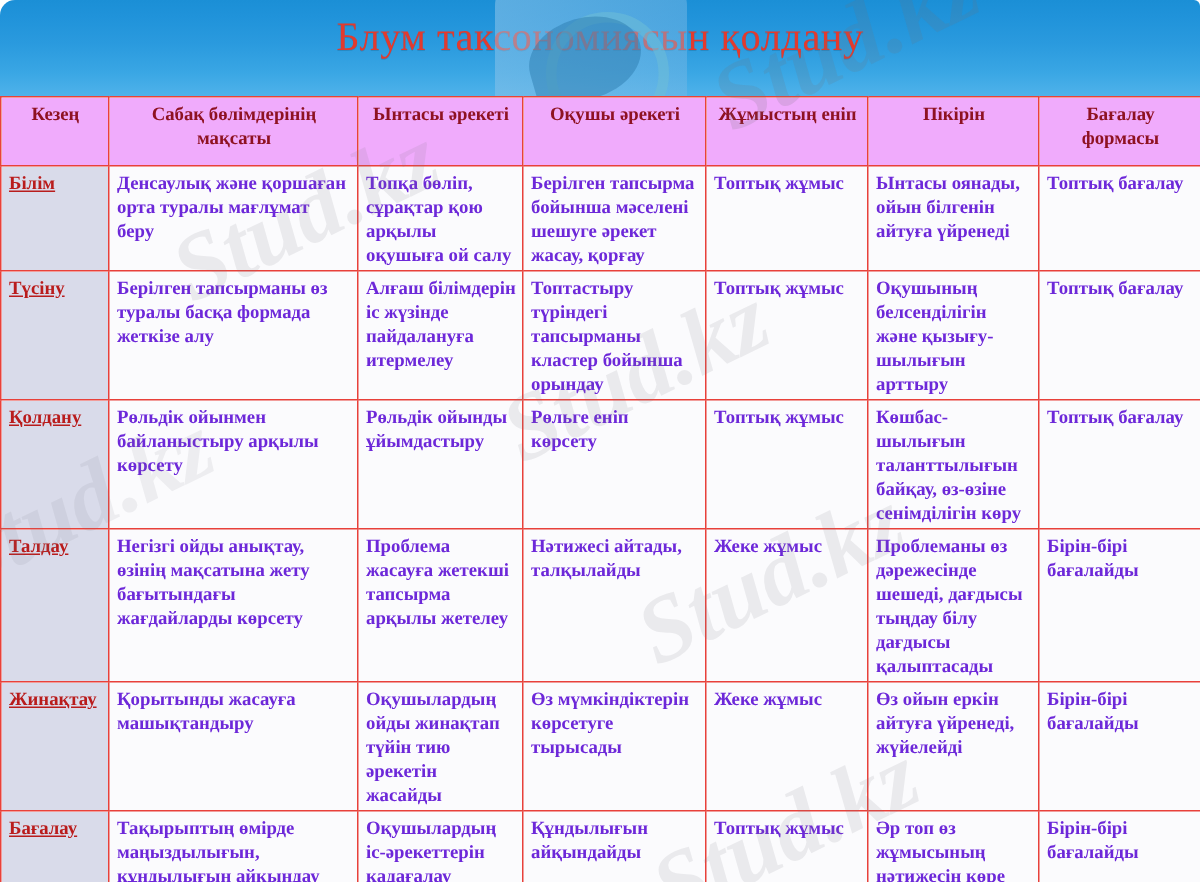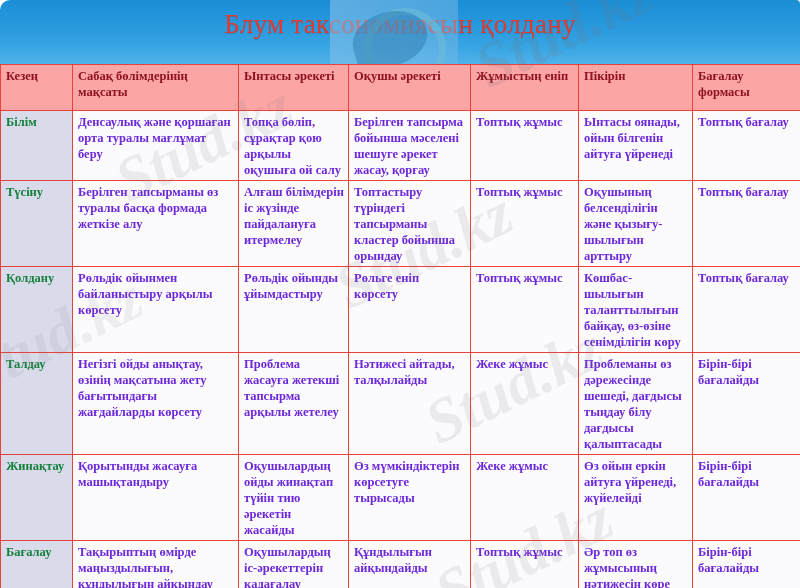--- a/index.html
+++ b/index.html
@@ -127,32 +127,33 @@
     vertical-align: top;
     padding: 3px 4px 2px 5px;
     font-size: 12.5px;
     line-height: 1.28;
     font-weight: bold;
     font-family: "Liberation Serif", "DejaVu Serif", serif;
     word-wrap: break-word;
     overflow: hidden;
   }
   table.bloom th {
-    background: #fca5a5;
+    background: #f0abfc;
     color: #8e1222;
-    text-align: left;
+    text-align: center;
     height: 40px;
   }
   table.bloom td {
     background: #fbfbfd;
     color: #6d28d9;
   }
   table.bloom td.stage {
     background: #d9dbea;
-    color: #15803d;
+    color: #b91c1c;
+    text-decoration: underline;
   }
   col.c0 { width: 72px; }
   col.c1 { width: 166px; }
   col.c2 { width: 110px; }
   col.c3 { width: 122px; }
   col.c4 { width: 108px; }
   col.c5 { width: 114px; }
   col.c6 { width: 108px; }
 </style>
 </head>

